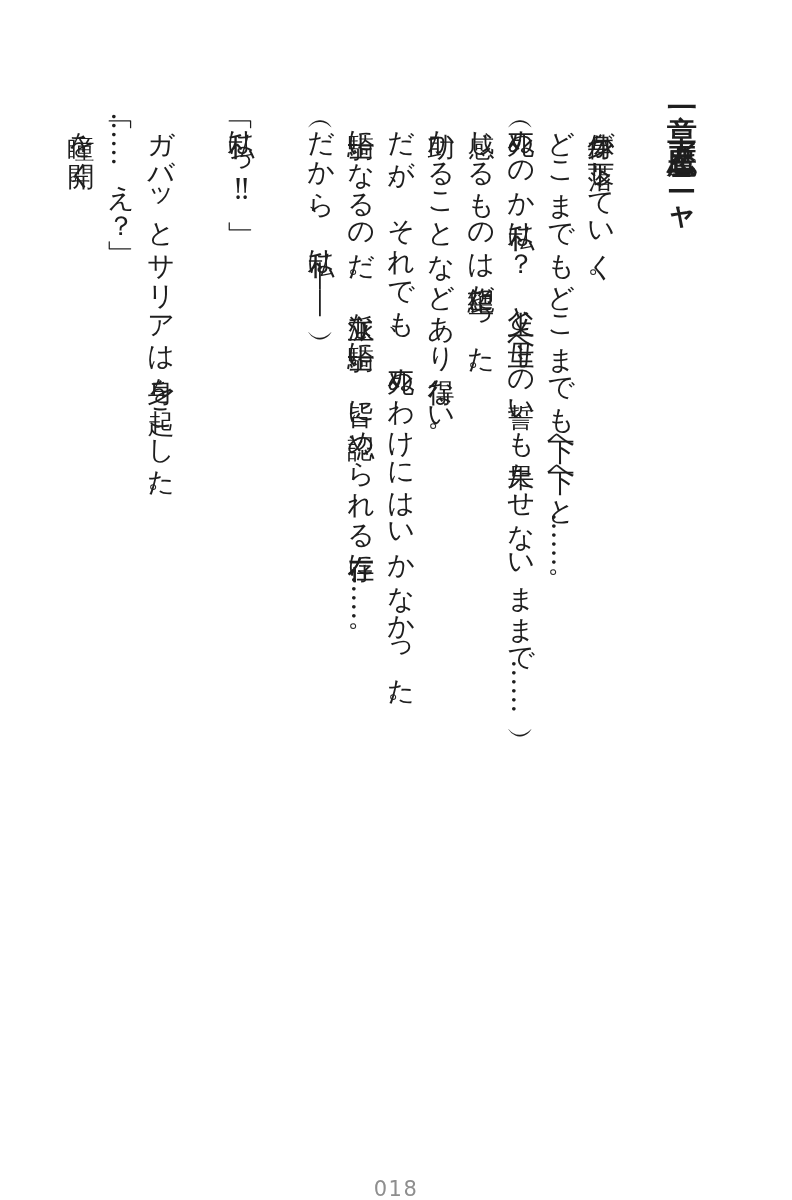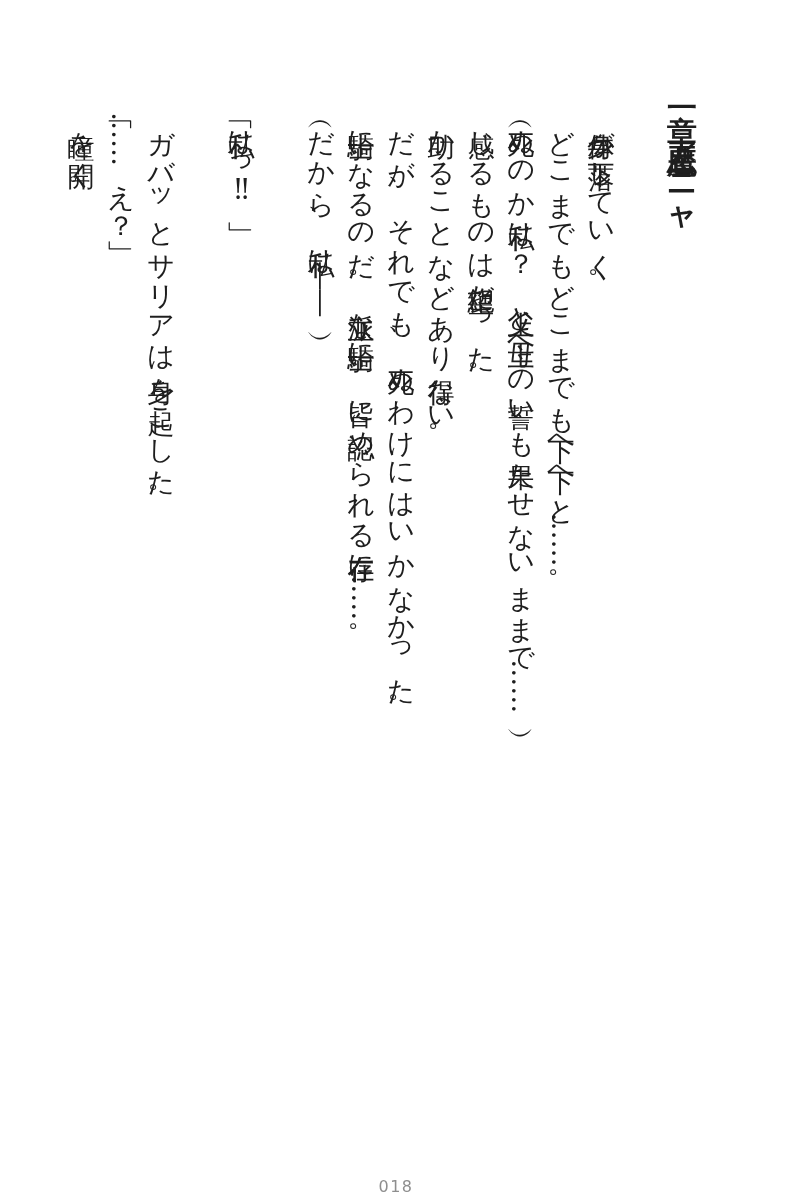--- a/index.html
+++ b/index.html
@@ -49,21 +49,21 @@
   .body-text p.gap-after {
     margin-block-end: 40px; 
   }
   .page-number {
     position: absolute;
     top: 1177px;
     left: 0;
     width: 100%;
     text-align: center;
     font-family: "DejaVu Sans", "Liberation Sans", sans-serif;
-    font-size: 16px;
+    font-size: 21px;
     letter-spacing: 1.5px;
     color: #8e8e8e;
   }
 </style>
 </head>
 <body>
 
 <div class="page">
 
   <h1 class="chapter-title">一章　悪魔アーニャ</h1>

